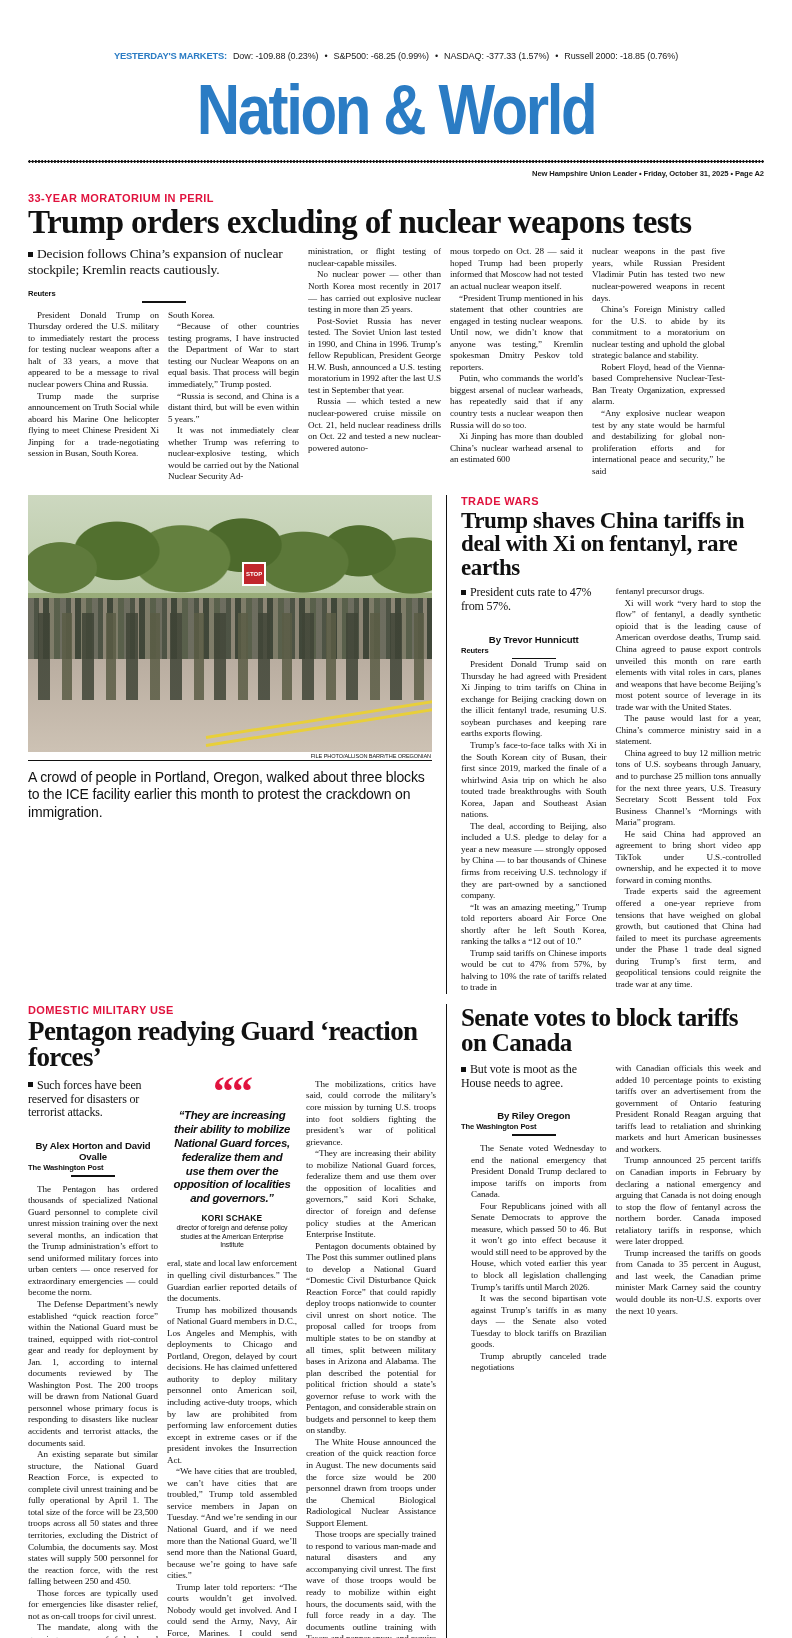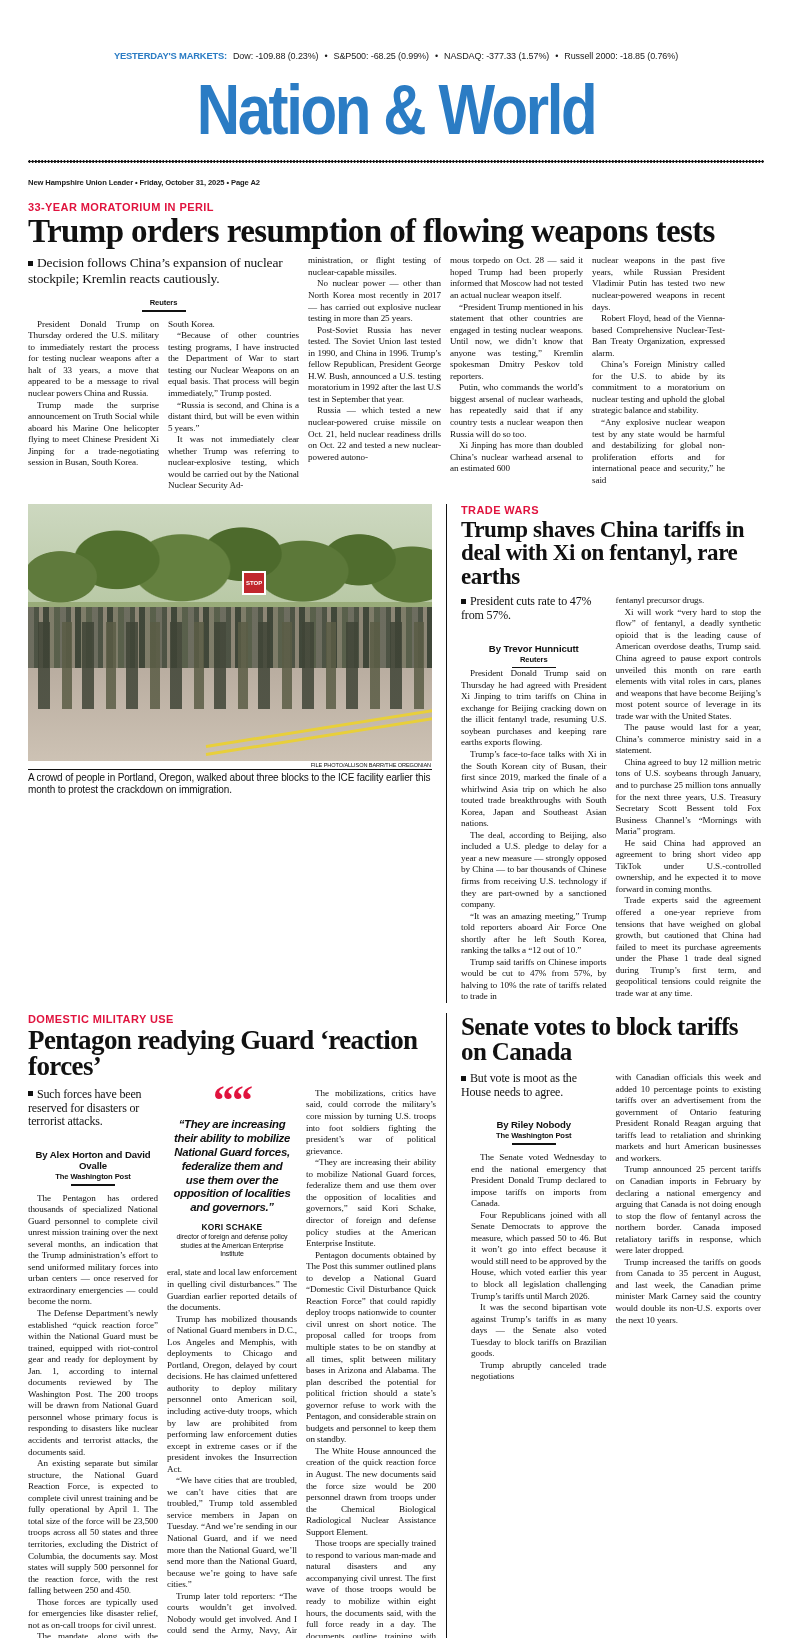--- a/index.html
+++ b/index.html
@@ -36,22 +36,22 @@
     letter-spacing: -2.4px; margin-top: 14px;
     transform: scaleY(1.18); transform-origin: top center;
   }
   .dotrule {
     margin-top: 24px; height: 5px; width: 100%;
     background-image: radial-gradient(circle, #1a1a1a 48%, transparent 52%);
     background-size: 3.2px 5px; background-repeat: repeat-x;
     background-position: center;
   }
   .dateline {
-    text-align: left; font-family: "Liberation Sans", sans-serif;
-    font-size: 7.6px; font-weight: 600; margin-top: 14px; color:#1a1a1a;
+    text-align: right; font-family: "Liberation Sans", sans-serif;
+    font-size: 7.6px; font-weight: 600; margin-top: 5px; color:#1a1a1a;
     letter-spacing: -0.1px;
   }
 
   
   .kicker {
     color: #e0133e; font-family: "Liberation Sans", sans-serif;
     font-weight: 700; font-size: 11px; letter-spacing: 0.4px;
     text-transform: uppercase; margin-bottom: 2px;
   }
   h1.headline {
@@ -71,21 +71,21 @@
   .subhead .bull {
     display: inline-block; width: 5px; height: 5px; background: #111;
     margin-right: 4px; vertical-align: 1.5px;
   }
   .byline {
     text-align: center; font-family: "Liberation Sans", sans-serif;
     font-weight: 700; font-size: 9.6px; color:#111; margin-top: 20px;
     letter-spacing: -0.1px;
   }
   .byline-org {
-    text-align:center; font-family:"Liberation Sans", sans-serif;
+    text-align:left; font-family:"Liberation Sans", sans-serif;
     font-size: 7.6px; font-weight: 600; color:#111; margin-top: 1px;
     letter-spacing: -0.1px;
   }
   .byline-rule {
     width: 44px; height: 1.6px; background:#111; margin: 3px auto 0 auto;
   }
   .body p {
     margin: 0; text-indent: 9px; text-align: justify;
     font-size: 9.1px; line-height: 1.27; letter-spacing: -0.1px;
     hyphens: auto; -webkit-hyphens: auto;
@@ -136,23 +136,23 @@
     background:#c1272d; color:#fff; border:2px solid #fff;
     font-family:"Liberation Sans",sans-serif; font-size:6px; font-weight:700;
     display:flex; align-items:center; justify-content:center;
   }
   .photo-credit {
     font-family:"Liberation Sans", sans-serif; font-size: 5.6px;
     text-align: right; color:#111; letter-spacing: -0.1px;
     padding: 1px 1px 0 0;
   }
   .photo-caption {
-    font-family:"Liberation Sans", sans-serif; font-size: 10px;
+    font-family:"Liberation Sans", sans-serif; font-size: 14px;
     line-height: 1.25; color:#111; letter-spacing: -0.15px;
-    border-top: 1px solid #111; padding-top: 2px; margin-top: 1px;
+    border-top: 1px solid #111; padding-top: 8px; margin-top: 1px;
   }
 
   
   .pullquote { padding: 0 4px; text-align: center; }
   .pq-mark {
     color:#e0133e; font-family:"Liberation Serif", serif; font-weight:700;
     font-size: 42px; line-height: .6; letter-spacing: -2px;
     display:block; height: 26px;
   }
   .pq-text {
@@ -190,21 +190,21 @@
     <span class="markets-data sep">•</span>
     <span class="markets-data">Russell 2000:  -18.85 (0.76%)</span>
   </div>
 
   <div class="flag">Nation &amp; World</div>
   <div class="dotrule"></div>
   <div class="dateline">New Hampshire Union Leader • Friday,  October 31, 2025 • Page A2</div>
 
   <div class="story-top">
     <div class="kicker">33-YEAR MORATORIUM IN PERIL</div>
-    <h1 class="headline">Trump orders resumption of flowing weapons tests</h1>
+    <h1 class="headline">Trump orders excluding of nuclear weapons tests</h1>
 
     <div class="cols" style="margin-top:2px;">
       <div class="col" style="flex:0 0 271px;">
         <div class="subhead"><span class="bull"></span><span>Decision follows China’s expansion of nuclear stockpile; Kremlin reacts cautiously.</span></div>
         <div class="byline-org" style="margin-top:12px;">Reuters</div>
         <div class="byline-rule"></div>
         <div class="cols" style="margin-top:7px;">
           <div class="col body">
             <p class="first">President Donald Trump on Thursday ordered the U.S. military to immediately restart the process for testing nuclear weapons after a halt of 33 years, a move that appeared to be a message to rival nuclear powers China and Russia.</p>
             <p>Trump made the surprise announcement on Truth Social while aboard his Marine One helicopter flying to meet Chinese President Xi Jinping for a trade-negotiating session in Busan, South Korea.</p>
@@ -224,22 +224,22 @@
         <p>Russia — which tested a new nuclear-powered cruise missile on Oct. 21, held nuclear readiness drills on Oct. 22 and tested a new nuclear-powered autono-</p>
       </div>
       <div class="col body" style="flex:0 0 133px;">
         <p style="text-indent:0">mous torpedo on Oct. 28 — said it hoped Trump had been properly informed that Moscow had not tested an actual nuclear weapon itself.</p>
         <p>“President Trump mentioned in his statement that other countries are engaged in testing nuclear weapons. Until now, we didn’t know that anyone was testing,” Kremlin spokesman Dmitry Peskov told reporters.</p>
         <p>Putin, who commands the world’s biggest arsenal of nuclear warheads, has repeatedly said that if any country tests a nuclear weapon then Russia will do so too.</p>
         <p>Xi Jinping has more than doubled China’s nuclear warhead arsenal to an estimated 600</p>
       </div>
       <div class="col body" style="flex:0 0 133px;">
         <p style="text-indent:0">nuclear weapons in the past five years, while Russian President Vladimir Putin has tested two new nuclear-powered weapons in recent days.</p>
+        <p>China’s Foreign Ministry called for the U.S. to abide by its commitment to a moratorium on nuclear testing and uphold the global strategic balance and stability.</p>
         <p>Robert Floyd, head of the Vienna-based Comprehensive Nuclear-Test-Ban Treaty Organization, expressed alarm.</p>
-        <p>China’s Foreign Ministry called for the U.S. to abide by its commitment to a moratorium on nuclear testing and uphold the global strategic balance and stability.</p>
         <p>“Any explosive nuclear weapon test by any state would be harmful and destabilizing for global non-proliferation efforts and for international peace and security,” he said</p>
       </div>
     </div>
   </div>
 
   <div class="main-split" style="margin-top:12px;">
 
     <div class="left-region">
       <div class="photo">
         <div class="sky"></div>
@@ -335,21 +335,21 @@
       </div>
     </div>
 
     <div class="gutter"></div>
 
     <div class="right-region">
       <h1 class="headline" style="font-size:25px;margin-top:2px;">Senate votes to block tariffs on Canada</h1>
       <div class="cols">
         <div class="col">
           <div class="subhead" style="font-size:12px;"><span class="bull"></span><span>But vote is moot as the House needs to agree.</span></div>
-          <div class="byline">By Riley Nobody</div>
+          <div class="byline">By Riley Oregon</div>
           <div class="byline-org">The Washington Post</div>
           <div class="byline-rule"></div>
           <div class="body" style="margin-top:7px;margin-left:10px;">
             <p class="first">The Senate voted Wednesday to end the national emergency that President Donald Trump declared to impose tariffs on imports from Canada.</p>
             <p>Four Republicans joined with all Senate Democrats to approve the measure, which passed 50 to 46. But it won’t go into effect because it would still need to be approved by the House, which voted earlier this year to block all legislation challenging Trump’s tariffs until March 2026.</p>
             <p>It was the second bipartisan vote against Trump’s tariffs in as many days — the Senate also voted Tuesday to block tariffs on Brazilian goods.</p>
             <p>Trump abruptly canceled trade negotiations</p>
           </div>
         </div>
         <div class="col body">

